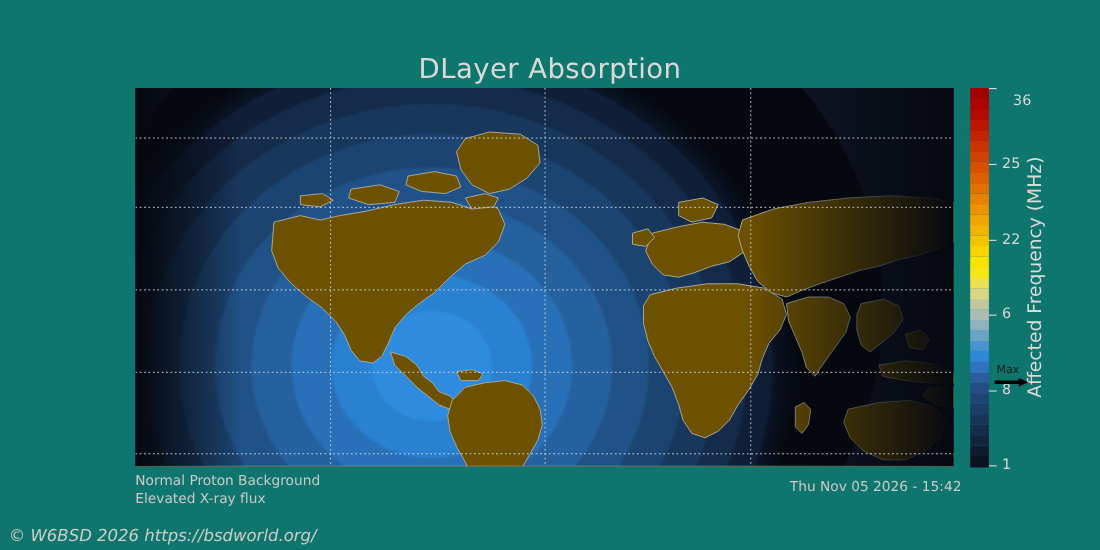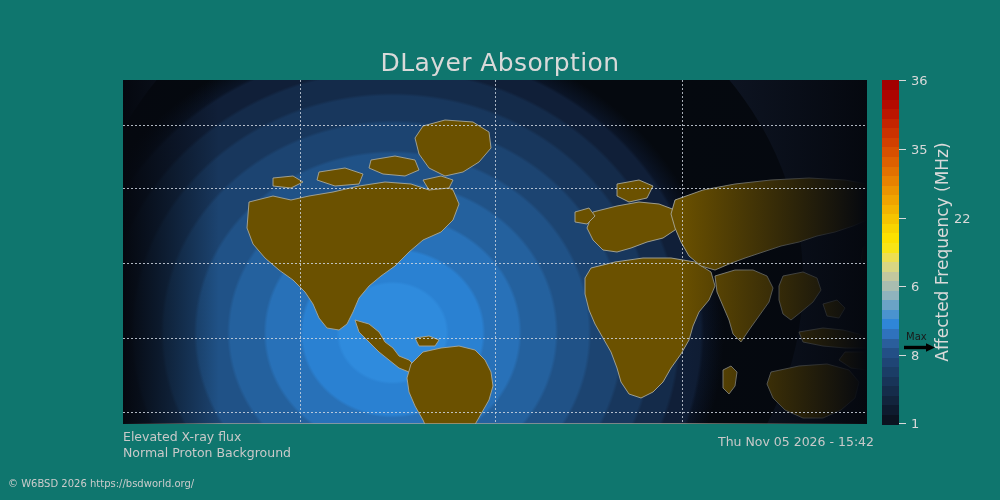--- a/index.html
+++ b/index.html
@@ -41,22 +41,22 @@
   
   .maxmark{position:absolute;left:904px;top:331px;width:34px;height:24px;}
   .maxmark .mx-t{position:absolute;left:2px;top:0;font-size:10px;color:#1a1a1a;
         font-family:"DejaVu Sans","Liberation Sans",sans-serif;line-height:11px;}
   .maxmark .mx-a{position:absolute;left:0px;top:12px;width:31px;height:9px;}
 
   
   .status{position:absolute;left:123px;top:429px;font-size:12.5px;color:#c9c9c9;
           line-height:16px;}
   .stamp{position:absolute;left:718px;top:434px;font-size:12.5px;color:#c9c9c9;}
-  .copy{position:absolute;left:8px;top:478px;font-size:10px;color:#cccccc;
-        }
+  .copy{position:absolute;left:8px;top:478px;font-size:15px;color:#cccccc;
+        font-style:italic;}
 </style>
 </head>
 <body>
 
 <div id="root">
 
   <div class="title">DLayer Absorption</div>
 
   <div class="mapwrap">
 
@@ -228,25 +228,25 @@
       <div class="cb-band" style="top: 47.7778px; height: 10.1556px; background: rgb(202, 50, 0);"></div>
       <div class="cb-band" style="top: 38.2222px; height: 10.1556px; background: rgb(195, 36, 0);"></div>
       <div class="cb-band" style="top: 28.6667px; height: 10.1556px; background: rgb(187, 22, 0);"></div>
       <div class="cb-band" style="top: 19.1111px; height: 10.1556px; background: rgb(180, 11, 0);"></div>
       <div class="cb-band" style="top: 9.55556px; height: 10.1556px; background: rgb(172, 4, 0);"></div>
       <div class="cb-band" style="top: 0px; height: 10.1556px; background: rgb(163, 0, 0);"></div>
     </div>
 
   <div class="cb-ticks" id="colorbar-ticks">
       <div class="cb-tick" style="top: 0px;"></div>
-      <div class="cb-lab" style="top: 0px;">36</div>
+      <div class="cb-lab" style="top: 12px; margin-left: 10px;">36</div>
       <div class="cb-tick" style="top: 68.8px;"></div>
-      <div class="cb-lab" style="top: 68.8px;">35</div>
+      <div class="cb-lab" style="top: 68.8px;">25</div>
       <div class="cb-tick" style="top: 137.6px;"></div>
-      <div class="cb-lab" style="top: 137.6px; margin-left: 43px;">22</div>
+      <div class="cb-lab" style="top: 137.6px;">22</div>
       <div class="cb-tick" style="top: 206.4px;"></div>
       <div class="cb-lab" style="top: 206.4px;">6</div>
       <div class="cb-tick" style="top: 275.2px;"></div>
       <div class="cb-lab" style="top: 275.2px;">8</div>
       <div class="cb-tick" style="top: 343px;"></div>
       <div class="cb-lab" style="top: 343px;">1</div>
     </div>
 
   <div class="cb-axislabel">
     <span>Affected Frequency (MHz)</span>
@@ -254,20 +254,20 @@
 
   <div class="maxmark">
     <div class="mx-t">Max</div>
     <svg class="mx-a" viewBox="0 0 31 9">
       <path d="M0,4.5 L23,4.5" stroke="#000" stroke-width="3.4" fill="none"></path>
       <path d="M22,0.3 L31,4.5 L22,8.7 Z" fill="#000"></path>
     </svg>
   </div>
 
   <div class="status">
+    <div>Normal Proton Background</div>
     <div>Elevated X-ray flux</div>
-    <div>Normal Proton Background</div>
   </div>
 
   <div class="stamp">Thu Nov 05 2026 - 15:42</div>
 
   <div class="copy">© W6BSD 2026 https://bsdworld.org/</div>
 </div>
 
 </body></html>

